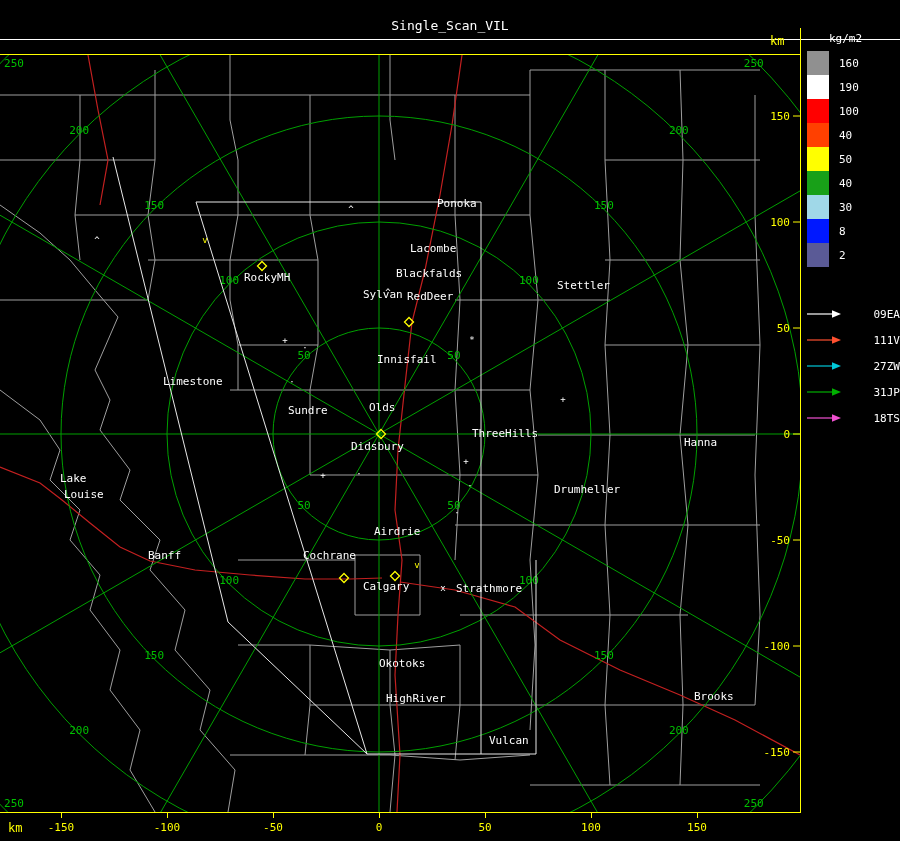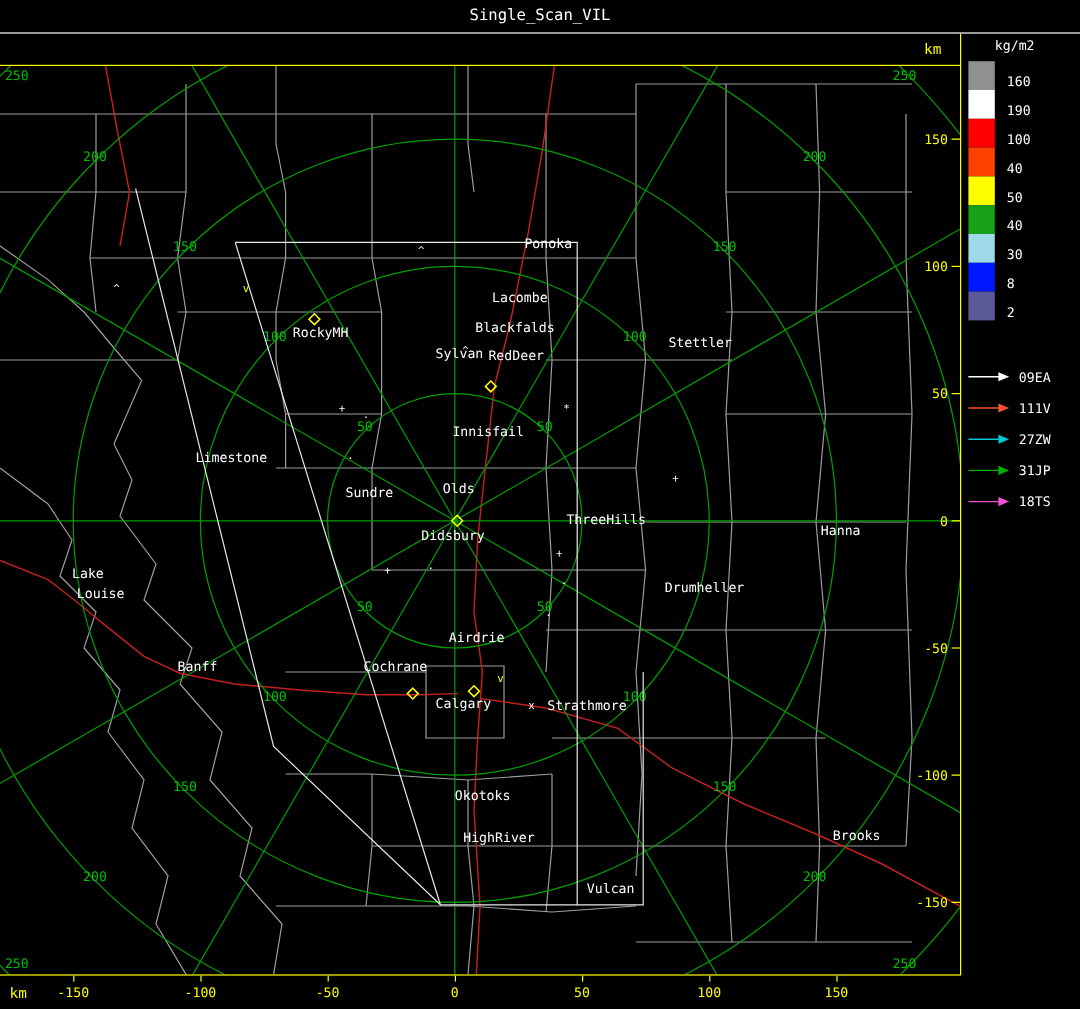--- a/index.html
+++ b/index.html
@@ -1,35 +1,35 @@
 <!DOCTYPE html>
 <html><head>
 <meta charset="utf-8">
 <style>
   html,body{margin:0;padding:0;background:#000;}
   .app{position:relative;width:900px;height:841px;background:#000;overflow:hidden;
        font-family:"DejaVu Sans Mono",monospace;}
-  .titlebar{position:absolute;left:0;top:0;width:900px;height:28px;
+  .titlebar{position:absolute;left:0;top:12px;width:900px;height:28px;
             display:flex;align-items:center;justify-content:center;
             color:#fff;font-size:13px;border-bottom:1px solid #fff;box-sizing:border-box;}
   .timestamp{position:absolute;left:8px;top:34px;color:#ffff00;font-size:12px;white-space:pre;}
   .right-axis-unit{position:absolute;left:770px;top:34px;color:#ffff00;font-size:12px;}
   .hline-top{position:absolute;left:0;top:54px;width:800px;height:1px;background:#ffff00;}
   .hline-bottom{position:absolute;left:0;top:812px;width:800px;height:1px;background:#ffff00;}
   .vline-right{position:absolute;left:800px;top:28px;width:1px;height:785px;background:#ffff00;}
   .map-svg{position:absolute;left:0;top:55px;background:#000;}
   .map-svg text{font-family:"DejaVu Sans Mono",monospace;}
   .sidebar{position:absolute;left:801px;top:16px;width:99px;height:813px;}
   .cb-unit{margin:16px 0 6px 28px;color:#fff;font-size:11px;}
   .colorbar{margin-left:6px;}
-  .cb-row{display:flex;align-items:flex-end;height:24px;}
+  .cb-row{display:flex;align-items:center;height:24px;}
   .cb-swatch{width:22px;height:24px;flex:0 0 22px;}
   .cb-label{color:#fff;font-size:11px;margin-left:10px;}
   .track-legend{margin-top:34px;margin-left:4px;}
-  .tl-row{display:flex;align-items:center;height:26px;}
+  .tl-row{display:flex;align-items:center;height:26px;justify-content:space-between;}
   .tl-label{color:#fff;font-size:11px;margin-left:6px;}
   .bottom-axis{position:absolute;left:0;top:813px;width:800px;height:28px;}
   .ba-unit{position:absolute;left:8px;top:8px;color:#ffff00;font-size:12px;}
   .ba-tick{position:absolute;top:0;width:1px;height:5px;background:#ffff00;}
   .ba-label{position:absolute;top:8px;color:#ffff00;font-size:11px;transform:translateX(-50%);}
 </style>
 </head>
 <body>
 
 <div class="app">

